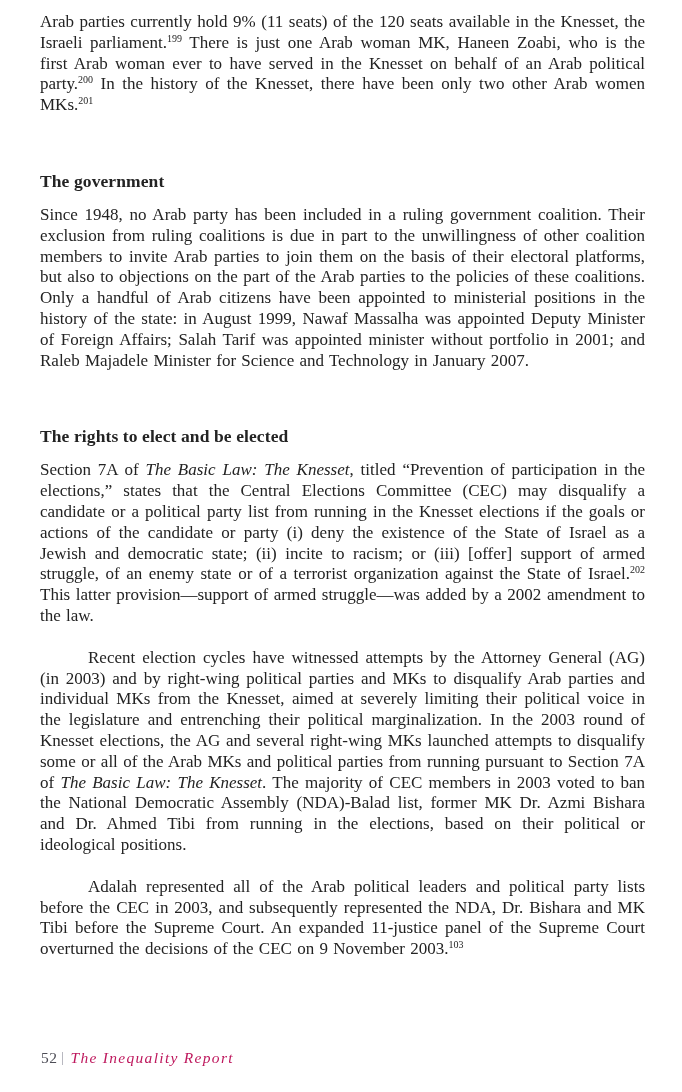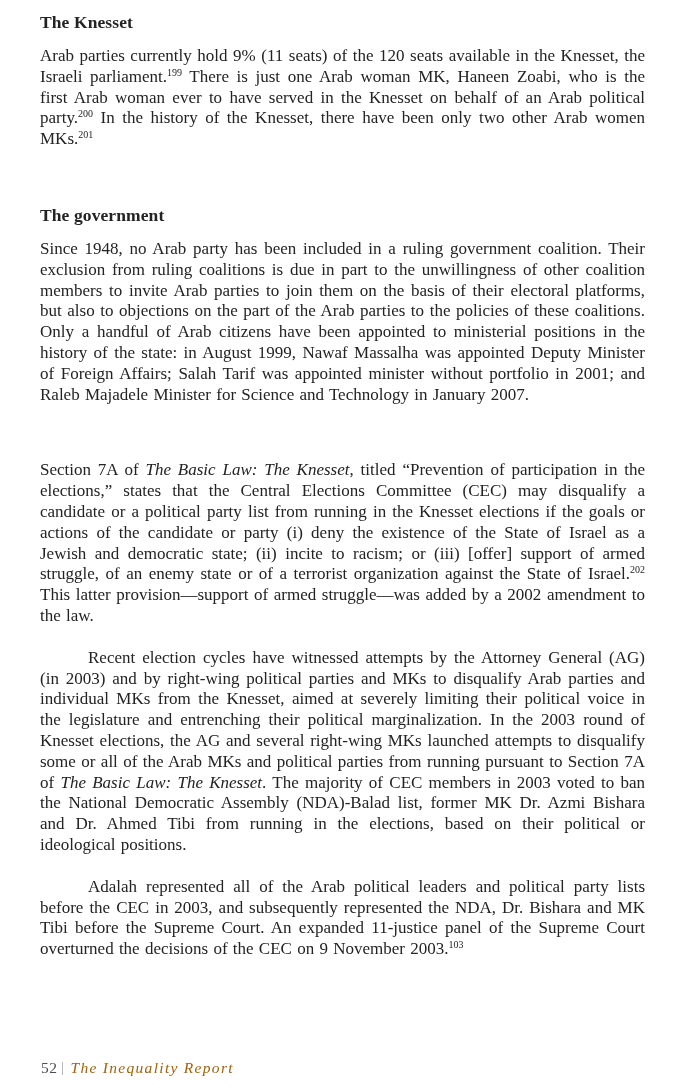--- a/index.html
+++ b/index.html
@@ -51,59 +51,59 @@
     top: -6px;
     vertical-align: baseline;
     letter-spacing: 0;
   }
   .para em {
     font-style: italic;
   }
   .footer {
     position: absolute;
     left: 41px;
-    bottom: 15px;
+    bottom: 25px;
     display: flex;
     align-items: center;
     font-size: 15.5px;
     color: #4d4d56;
   }
   .page-num {
     letter-spacing: 0.5px;
   }
   .separator {
     display: inline-block;
     width: 1px;
     height: 13px;
     background: #b8b8c0;
     margin: 1px 8px 0 4px;
   }
   .report-title {
     font-style: italic;
     letter-spacing: 1.3px;
-    color: #a16207;
+    color: #be185d;
   }
 </style>
 </head>
 <body>
 
 <div class="page">
 
   <main class="content">
     <section class="doc-section">
-      <h2 class="heading">The Knesset</h2>
     <p class="para"><span>Arab parties currently hold 9% (11 seats) of the 120 seats available in the Knesset, the Israeli parliament.</span><sup>199</sup><span> There is just one Arab woman MK, Haneen Zoabi, who is the first Arab woman ever to have served in the Knesset on behalf of an Arab political party.</span><sup>200</sup><span> In the history of the Knesset, there have been only two other Arab women MKs.</span><sup>201</sup></p>
       </section>
 
     <section class="doc-section">
       <h2 class="heading">The government</h2>
     <p class="para"><span>Since 1948, no Arab party has been included in a ruling government coalition. Their exclusion from ruling coalitions is due in part to the unwillingness of other coalition members to invite Arab parties to join them on the basis of their electoral platforms, but also to objections on the part of the Arab parties to the policies of these coalitions. Only a handful of Arab citizens have been appointed to ministerial positions in the history of the state: in August 1999, Nawaf Massalha was appointed Deputy Minister of Foreign Affairs; Salah Tarif was appointed minister without portfolio in 2001; and Raleb Majadele Minister for Science and Technology in January 2007.</span></p>
       </section>
 
     <section class="doc-section">
+      <h2 class="heading">The rights to elect and be elected</h2>
     <p class="para"><span>Section 7A of </span><em>The Basic Law: The Knesset</em><span>, titled “Prevention of participation in the elections,” states that the Central Elections Committee (CEC) may disqualify a candidate or a political party list from running in the Knesset elections if the goals or actions of the candidate or party (i) deny the existence of the State of Israel as a Jewish and democratic state; (ii) incite to racism; or (iii) [offer] support of armed struggle, of an enemy state or of a terrorist organization against the State of Israel.</span><sup>202</sup><span> This latter provision—support of armed struggle—was added by a 2002 amendment to the law.</span></p>
         <p class="para indent"><span>Recent election cycles have witnessed attempts by the Attorney General (AG) (in 2003) and by right-wing political parties and MKs to disqualify Arab parties and individual MKs from the Knesset, aimed at severely limiting their political voice in the legislature and entrenching their political marginalization. In the 2003 round of Knesset elections, the AG and several right-wing MKs launched attempts to disqualify some or all of the Arab MKs and political parties from running pursuant to Section 7A of </span><em>The Basic Law: The Knesset</em><span>. The majority of CEC members in 2003 voted to ban the National Democratic Assembly (NDA)-Balad list, former MK Dr. Azmi Bishara and Dr. Ahmed Tibi from running in the elections, based on their political or ideological positions.</span></p>
         <p class="para indent"><span>Adalah represented all of the Arab political leaders and political party lists before the CEC in 2003, and subsequently represented the NDA, Dr. Bishara and MK Tibi before the Supreme Court. An expanded 11-justice panel of the Supreme Court overturned the decisions of the CEC on 9 November 2003.</span><sup>103</sup></p>
       </section>
   </main>
 
   <footer class="footer">
     <span class="page-num">52</span>
     <span class="separator"></span>
     <span class="report-title">The Inequality Report</span>

